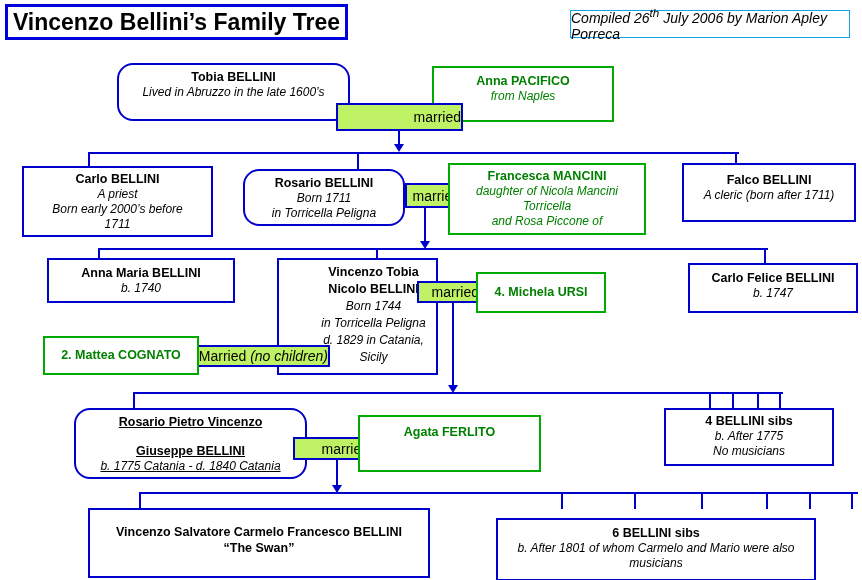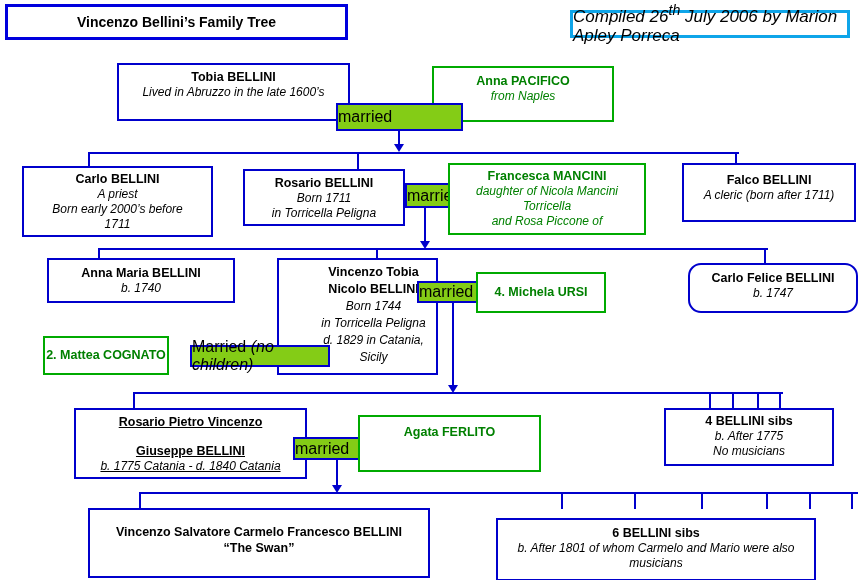--- a/index.html
+++ b/index.html
@@ -8,41 +8,41 @@
     font-family:"Liberation Sans",sans-serif;color:#000;overflow:hidden;
   }
   .box{
     position:absolute;box-sizing:border-box;background:#fff;
     border:2px solid var(--blue);text-align:center;font-size:12px;line-height:15px;
   }
   .gbox{border-color:var(--green_border);color:var(--green_text);}
   .nm{font-weight:bold;font-size:12.5px;}
   .it{font-style:italic;}
   .mbox{
-    position:absolute;box-sizing:border-box;background:#84cc16;border:2px solid var(--blue);
-    display:flex;align-items:center;justify-content:flex-start;font-size:16px;
+    position:absolute;box-sizing:border-box;background:#bef264;border:2px solid var(--blue);
+    display:flex;align-items:center;justify-content:flex-end;font-size:14px;
   }
   .hl{position:absolute;height:2px;background:var(--blue);z-index:1;}
   .vl{position:absolute;width:2px;background:var(--blue);z-index:1;}
   .tri{
     position:absolute;width:0;height:0;z-index:1;
     border-left:5px solid transparent;border-right:5px solid transparent;
     border-top:8px solid var(--blue);
   }
   #title-box{
     position:absolute;left:5px;top:4px;width:343px;height:36px;box-sizing:border-box;
     border:3px solid var(--title_border);display:flex;align-items:center;justify-content:center;
-    font-size:14px;font-weight:bold;color:#000;background:#fff;
+    font-size:23px;font-weight:bold;color:#000;background:#fff;
   }
   #compiled-box{
     position:absolute;left:570px;top:10px;width:280px;height:28px;box-sizing:border-box;
-    border:3px solid #0ea5e9;display:flex;align-items:center;justify-content:center;
-    font-size:17px;font-style:italic;color:#000;background:#fff;
+    border:1px solid #0ea5e9;display:flex;align-items:center;justify-content:center;
+    font-size:14px;font-style:italic;color:#000;background:#fff;
   }
-  .pad4{padding-top:4px;} .pad5{padding-top:5px;} .pad6{padding-top:6px;}
+  .pad4{padding-top:4px;} .pad5{padding-top:5px;border-radius:16px;} .pad6{padding-top:6px;}
   .pad8{padding-top:8px;} .pad14{padding-top:14px;}
   .spacer{height:14px;}
   .vcenter{display:flex;align-items:center;justify-content:center;}
 </style>
 </head>
 <body>
 
 <div id="canvas">
 
   <div id="title-box">
@@ -134,25 +134,25 @@
     <div class="it">in Torricella Peligna</div>
     <div class="it">d. 1829 in Catania,</div>
     <div class="it">Sicily</div>
   </div>
   <div class="mbox" style="left:417px;top:281px;width:64px;height:22px;z-index:3;">
     <span>married</span>
   </div>
   <div class="box gbox vcenter" style="left:476px;top:272px;width:130px;height:41px;z-index:4;">
     <div class="nm">4. Michela URSI</div>
   </div>
-  <div class="box pad6" style="left:688px;top:263px;width:170px;height:50px;z-index:2;border-radius:13px;">
+  <div class="box pad6" style="left:688px;top:263px;width:170px;height:50px;z-index:2;">
     <div class="nm">Carlo Felice BELLINI</div>
     <div class="it">b. 1747</div>
   </div>
-  <div class="box gbox vcenter" style="left:43px;top:336px;width:126px;height:39px;z-index:4;align-items:center;">
+  <div class="box gbox vcenter" style="left:43px;top:336px;width:156px;height:39px;z-index:4;align-items:center;">
     <div class="nm">2. Mattea COGNATO</div>
   </div>
   <div class="mbox" style="left:190px;top:345px;width:140px;height:22px;z-index:3;">
     <span><span>Married </span><span class="it">(no children)</span></span>
   </div>
 
   <div class="box pad5" style="left:74px;top:408px;width:233px;height:71px;z-index:2;text-decoration:underline;">
     <div class="nm">Rosario Pietro Vincenzo</div>
     <div class="spacer"></div>
     <div class="nm">Giuseppe  BELLINI</div>

